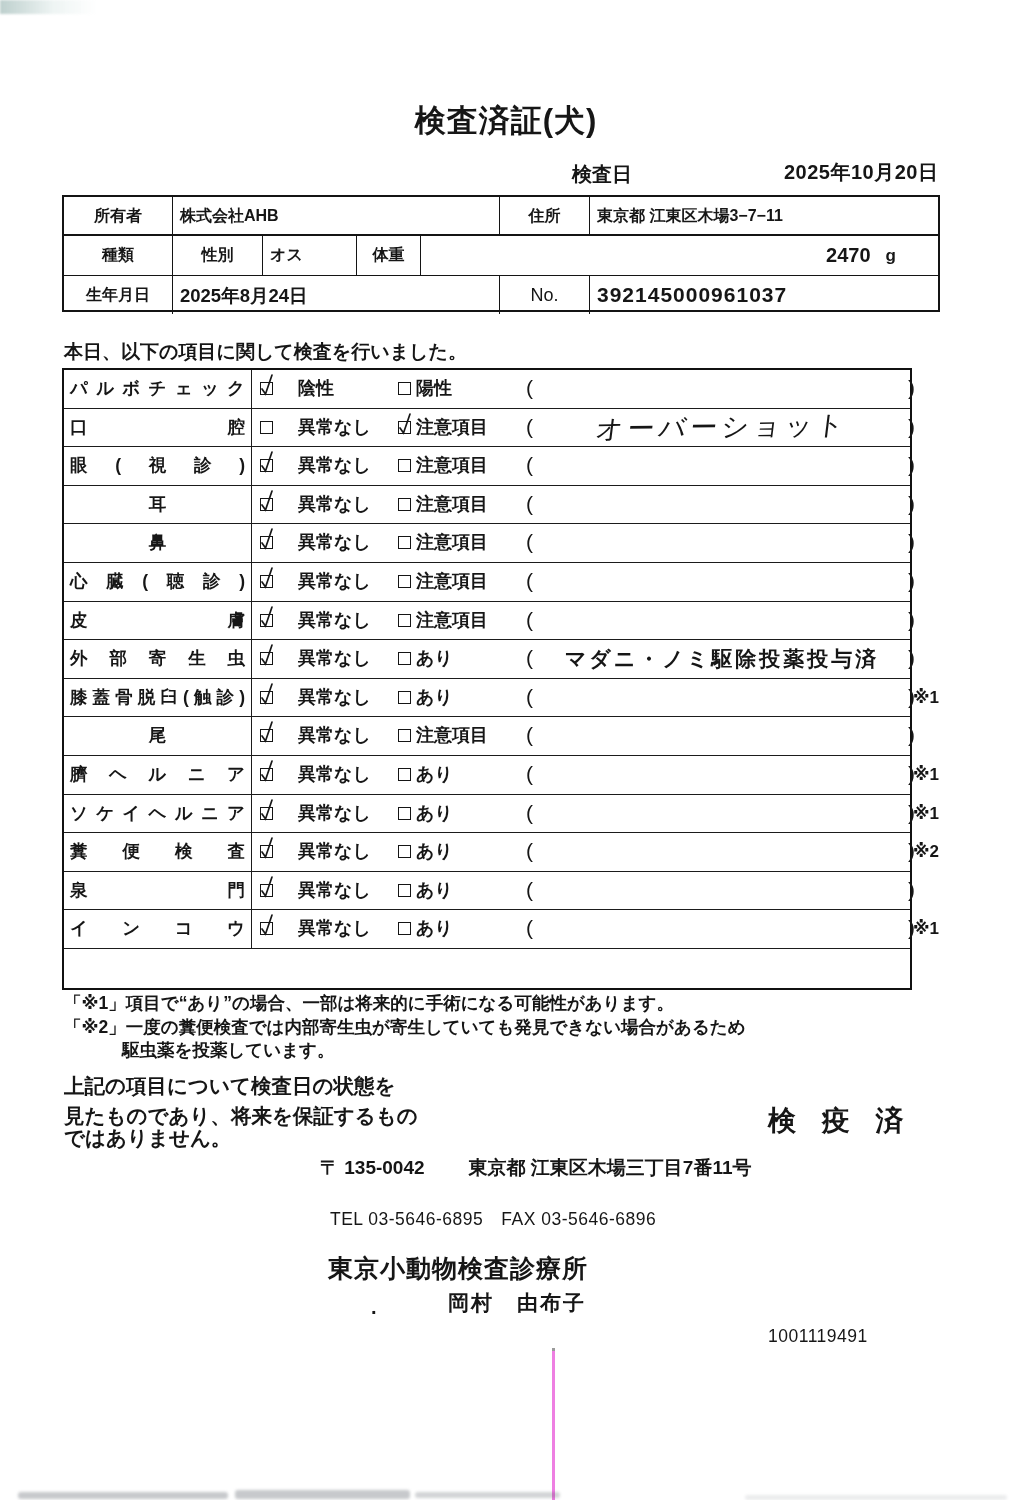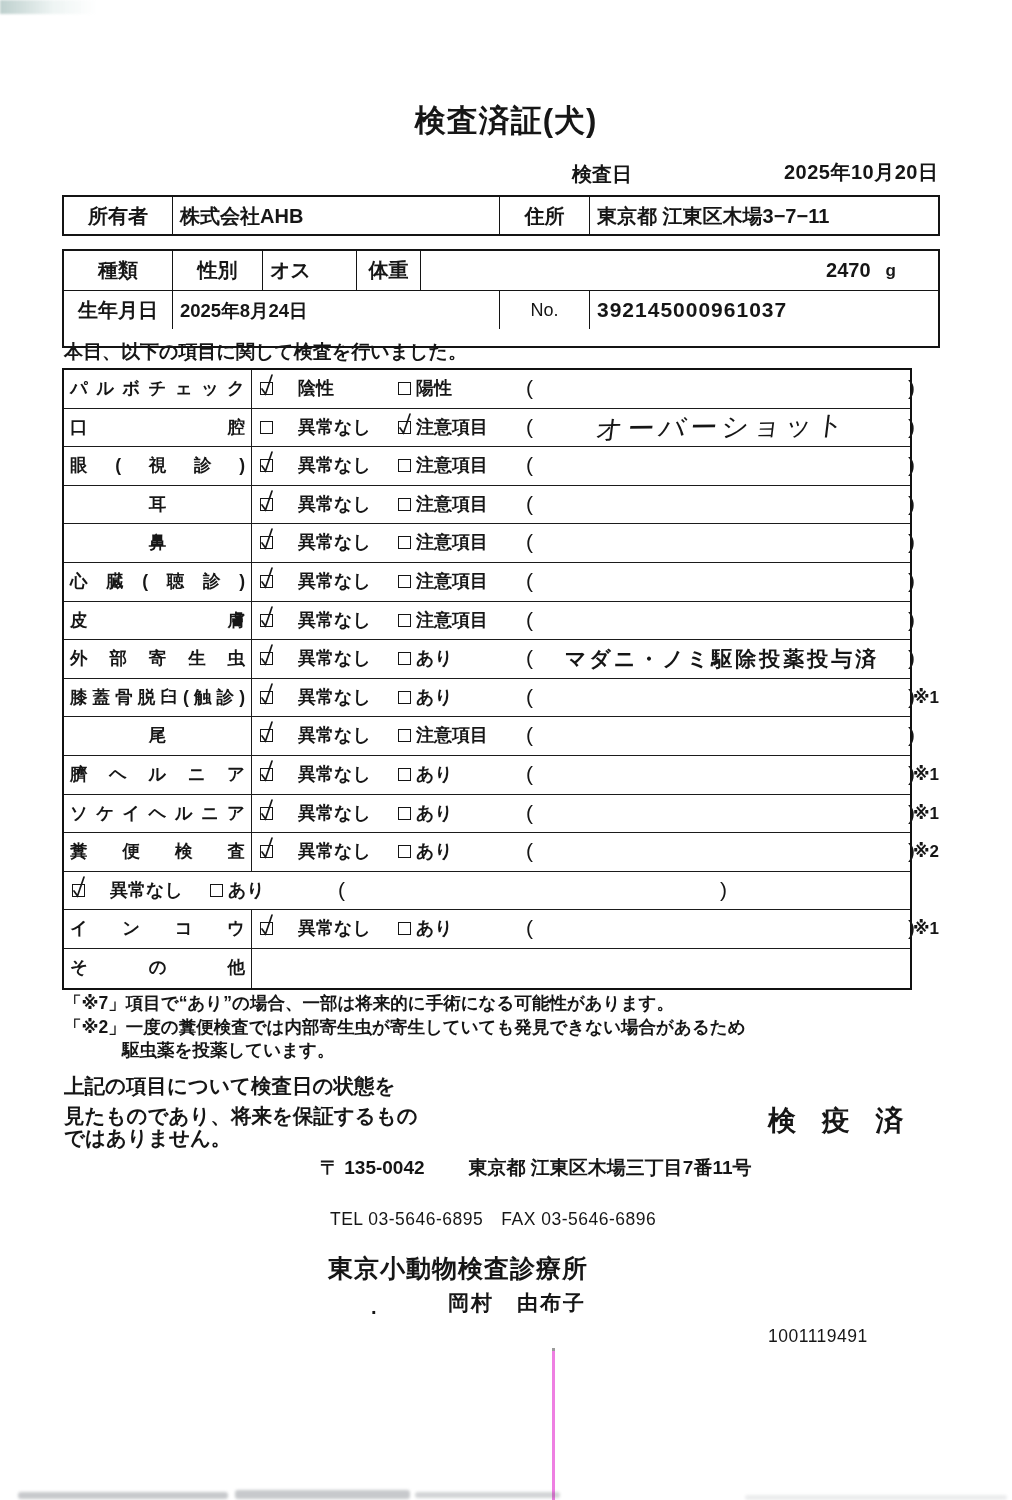--- a/index.html
+++ b/index.html
@@ -25,26 +25,26 @@
 
   .title{position:absolute;top:100px;left:0;width:100%;text-align:center;
     font-size:31px;font-weight:700;letter-spacing:1px;}
 
   .date-label{position:absolute;left:572px;top:161px;font-size:20px;font-weight:600;}
   .date-value{position:absolute;left:784px;top:159px;font-size:20px;font-weight:600;letter-spacing:.5px;}
 
   
   .itable{position:absolute;left:62px;background:#fff;border:2px solid #141414;box-sizing:border-box;}
   .t1{top:195px;width:878px;height:41px;}
-  .t2{top:249px;width:878px;height:99px;}
+  .t2{top:234px;width:878px;height:78px;}
   .irow{display:flex;height:39px;box-sizing:border-box;}
   .t2 .irow.r1{border-bottom:1.5px solid #141414;height:40px;}
   .t2 .irow.r2{height:38px;}
   .icell{box-sizing:border-box;border-left:1.5px solid #141414;display:flex;align-items:center;
-    font-size:20px;font-weight:600;overflow:hidden;white-space:nowrap;}
+    font-size:16px;font-weight:600;overflow:hidden;white-space:nowrap;}
   .icell:first-child{border-left:none;}
   .icell.lab{justify-content:center;}
   .icell.val{padding-left:7px;}
   .w-owner{width:108px;} .w-ownerval{width:327px;} .w-addr{width:90px;} .w-addrval{flex:1;}
   .w-breed{width:108px;} .w-breedval{width:327px;font-size:18.5px;} .w-sex{width:90px;} .w-sexval{width:94px;}
   .w-weight{width:64px;} .w-weightval{flex:1;justify-content:flex-end;padding-right:26px;font-size:20px;}
   .w-no{width:90px;font-size:18px;font-weight:500;}
   .w-noval{flex:1;font-size:21px;letter-spacing:1px;}
   .unit{font-size:17px;margin-left:15px;margin-right:16px;}
 
@@ -376,20 +376,21 @@
           
         </span>
         <span class="optlbl o2">あり</span>
         <span class="paren pl">(</span>
         <span class="note"></span>
         <span class="paren pr">)</span>
       </div>
       <span class="refmark">※2</span>
     </div>
       <div class="erow">
+      <div class="elabel">泉門</div>
       <div class="econtent">
         <span class="cb cb1">
           <svg class="chk c1" viewBox="0 0 14 14">
               <path d="M3 8 L6.5 13 L13 -6"></path>
             </svg>
         </span>
         <span class="optlbl o1">異常なし</span>
         <span class="cb cb2">
           
         </span>
@@ -413,35 +414,34 @@
           
         </span>
         <span class="optlbl o2">あり</span>
         <span class="paren pl">(</span>
         <span class="note"></span>
         <span class="paren pr">)</span>
       </div>
       <span class="refmark">※1</span>
     </div>
       <div class="erow">
-      <div class="elabel">その他</div>
       <div class="econtent empty">
         
         
         
         
         
         
         
       </div>
       <span class="refmark"></span>
     </div>
     </div>
 
-  <div class="fn fn1">「※7」項目で“あり”の場合、一部は将来的に手術になる可能性があります。</div>
+  <div class="fn fn1">「※1」項目で“あり”の場合、一部は将来的に手術になる可能性があります。</div>
   <div class="fn fn2a">「※2」一度の糞便検査では内部寄生虫が寄生していても発見できない場合があるため</div>
   <div class="fn fn2b">駆虫薬を投薬しています。</div>
 
   <div class="disc d1">上記の項目について検査日の状態を</div>
   <div class="disc d2">見たものであり、将来を保証するもの</div>
   <div class="disc d3">ではありません。</div>
 
   <div class="stamp">検 疫 済</div>
 
   <div class="postal">

